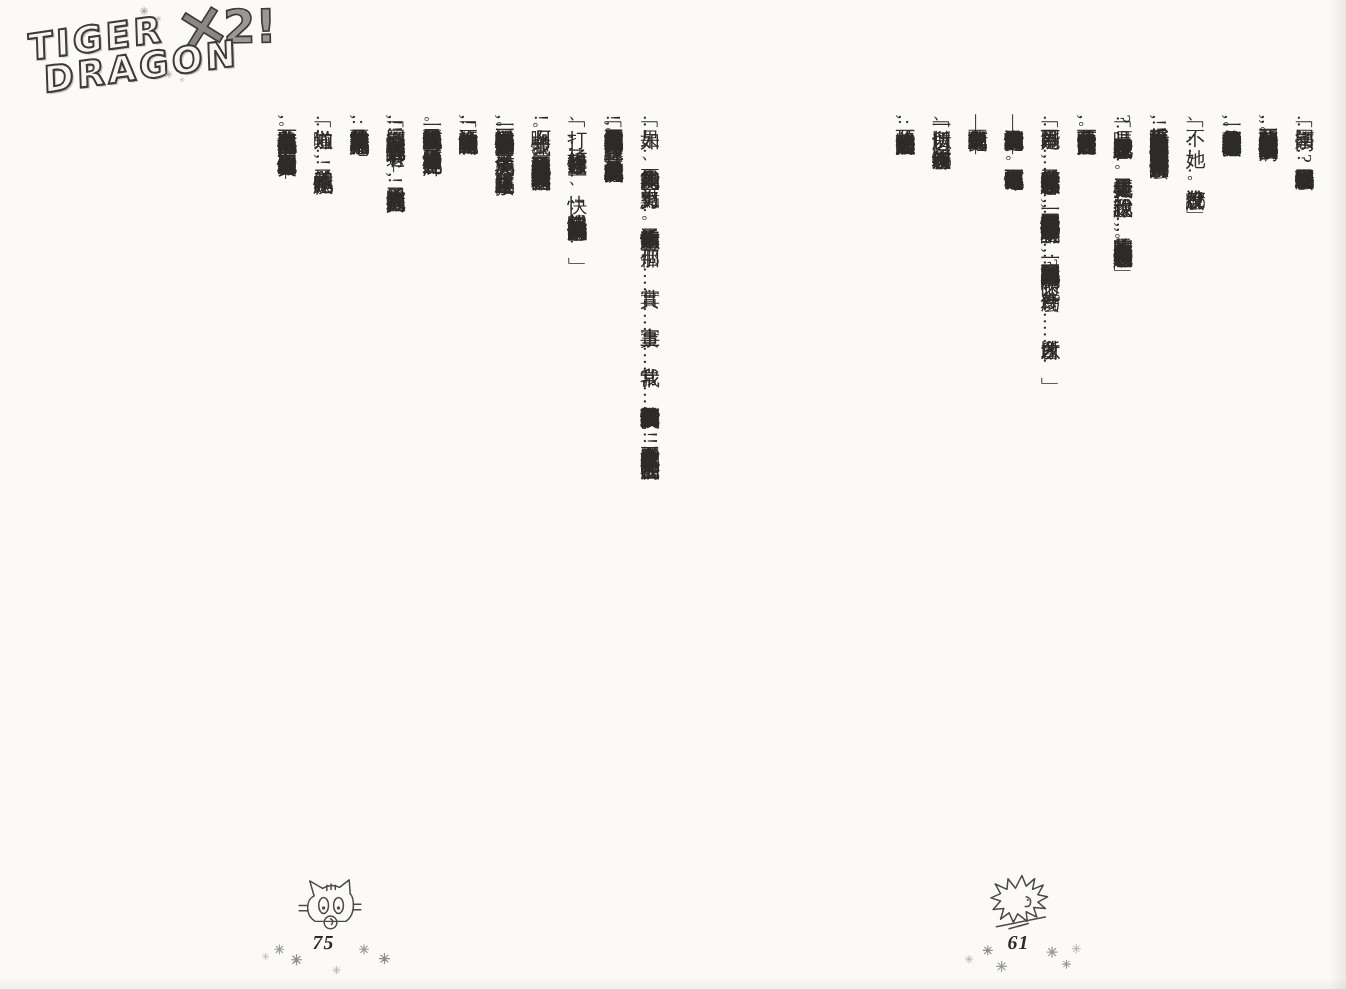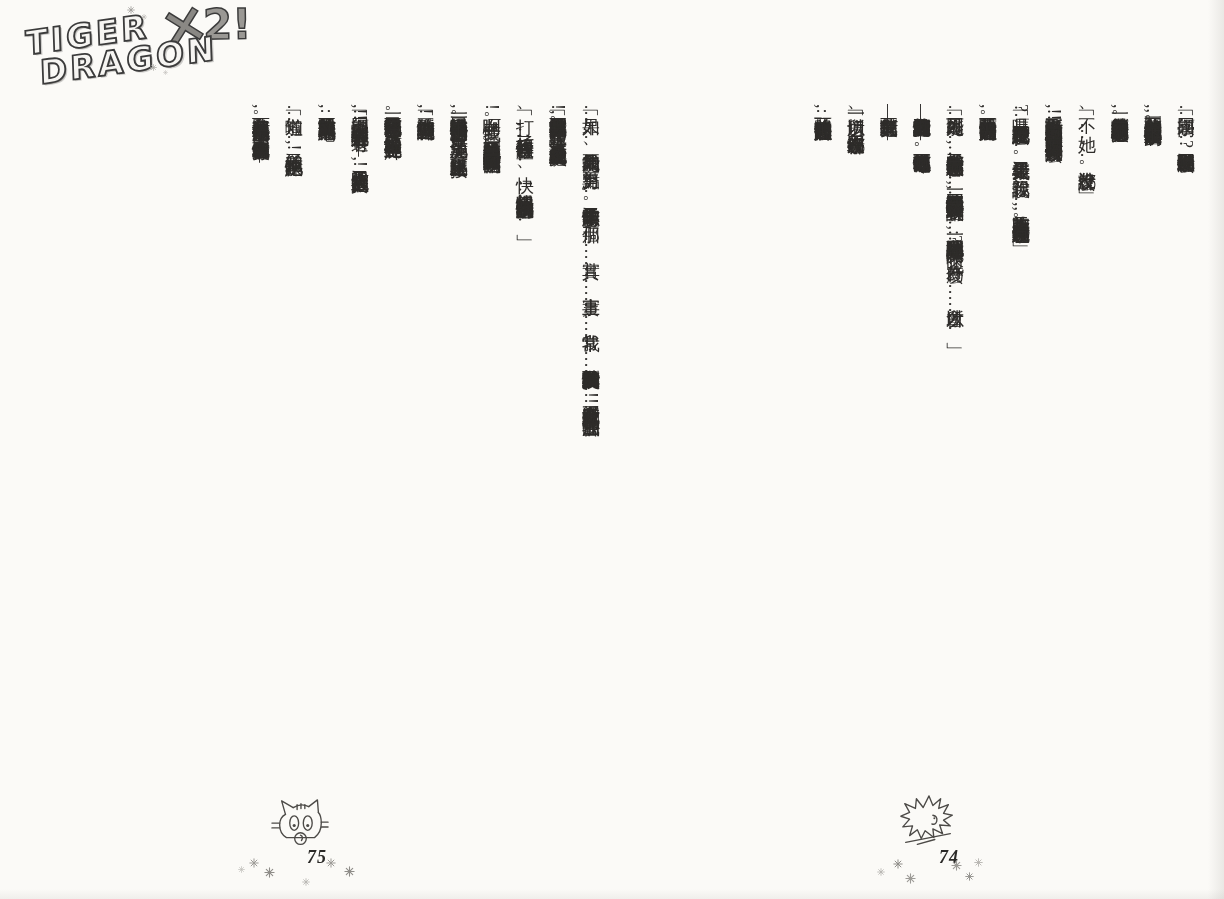--- a/index.html
+++ b/index.html
@@ -68,21 +68,20 @@
   .mascot path, .mascot ellipse, .mascot circle {
     fill: none; stroke: #4c4a47; stroke-width: 1.4;
     stroke-linecap: round; stroke-linejoin: round;
   }
   .mascot .fill { fill: #4c4a47; stroke: none; }
   .pnum {
     position: absolute;
     font: italic 700 18px "Liberation Serif", "DejaVu Serif", serif;
     color: #2b2a28;
     letter-spacing: 1px;
-    margin-left: 23px;
   }
   .spark { position: absolute; }
   .spark path { stroke: currentColor; stroke-width: 1.2; fill: none; stroke-linecap: round; }
 </style>
 </head>
 <body>
 
 <div class="sheet">
 
   <div class="logo">
@@ -120,21 +119,21 @@
       <p>亞美搖搖頭,吉娃娃的濕潤眼睛光芒更加耀眼:</p>
     </div>
 
     <svg class="mascot" style="left:890px;top:792px" width="78" height="64" viewBox="0 0 80 66">
       <path d="M34 16 L40 4 L44 14 L52 7 L50 17 L60 13 L55 22 L64 24 L55 29 L62 35 L51 34 L54 43 L44 38 L45 47 L36 40 L32 48 L28 39 L20 45 L23 35 L13 36 L20 28 L11 25 L20 21 L15 12 L26 17 L27 7 Z"></path>
       <path d="M44 24 q5 1 4 6 q-1 4 -5 3"></path>
       <circle class="fill" cx="45.5" cy="27" r="1"></circle>
       <path d="M16 52 L62 43"></path>
       <path d="M28 54 L46 49"></path>
     </svg>
-    <div class="pnum" style="left:916px;top:847px">74</div>
+    <div class="pnum" style="left:916px;top:847px">61</div>
     <svg class="spark" style="left:893px;top:859px;color:#8f8d89" width="10" height="10" viewBox="0 0 12 12">
         <path d="M6 1 V11 M1 6 H11 M2.5 2.5 L9.5 9.5 M9.5 2.5 L2.5 9.5"></path>
       </svg>
     <svg class="spark" style="left:877px;top:868px;color:#b5b3af" width="8" height="8" viewBox="0 0 12 12">
         <path d="M6 1 V11 M1 6 H11 M2.5 2.5 L9.5 9.5 M9.5 2.5 L2.5 9.5"></path>
       </svg>
     <svg class="spark" style="left:905px;top:873px;color:#9d9b97" width="11" height="11" viewBox="0 0 12 12">
         <path d="M6 1 V11 M1 6 H11 M2.5 2.5 L9.5 9.5 M9.5 2.5 L2.5 9.5"></path>
       </svg>
     <svg class="spark" style="left:951px;top:860px;color:#9d9b97" width="11" height="11" viewBox="0 0 12 12">

